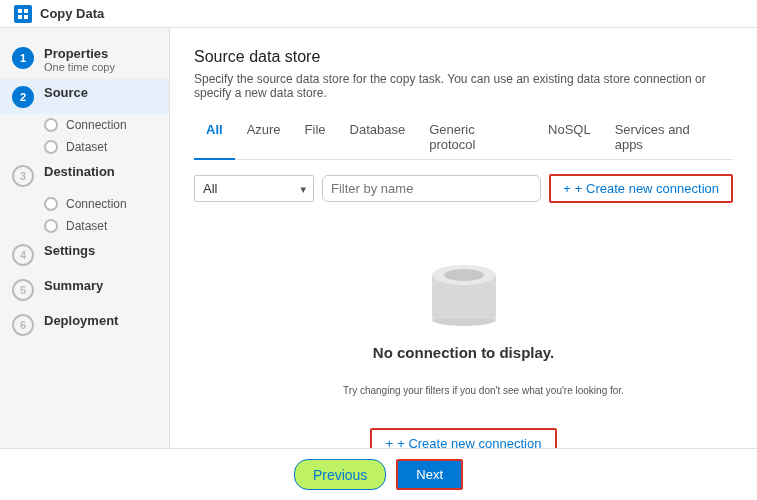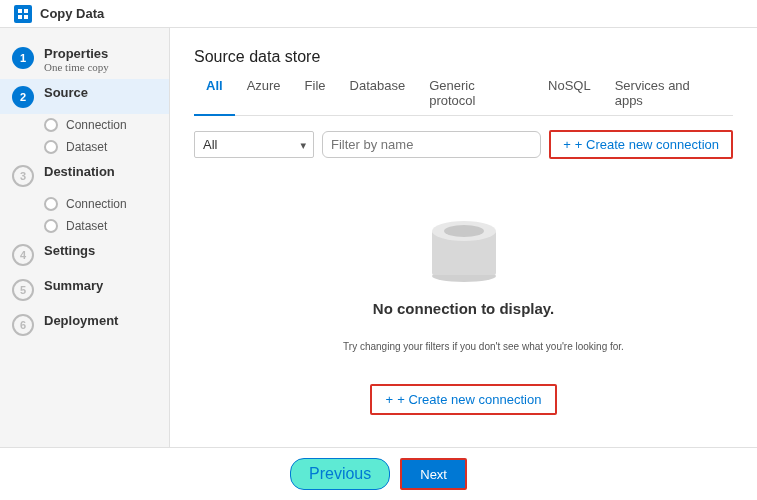--- a/index.html
+++ b/index.html
@@ -55,21 +55,21 @@
       width: 22px; height: 22px;
       border-radius: 50%;
       display: flex; align-items: center; justify-content: center;
       font-size: 11px; font-weight: 600;
       flex-shrink: 0;
       margin-top: 1px;
     }
     .step-circle.completed { background: #0078d4; color: white; }
     .step-circle.inactive { border: 2px solid #bbb; color: #bbb; background: transparent; }
     .nav-label { font-size: 13px; font-weight: 600; color: #333; }
-    .nav-sub { font-size: 11px; color: #666; font-family: Liberation Serif, serif; }
+    .nav-sub { font-size: 11px; color: #666; }
     .nav-item-content { display: flex; flex-direction: column; }
 
     
     .sub-items { padding-left: 44px; }
     .sub-item {
       display: flex; align-items: center; gap: 8px;
       padding: 4px 12px 4px 0;
     }
     .sub-dot {
       width: 14px; height: 14px;
@@ -213,23 +213,23 @@
       border-top: 1px solid #e0e0e0;
       background: #fff;
       padding: 10px 20px;
       display: flex;
       gap: 10px;
       justify-content: center;
     }
     .btn-prev {
       padding: 6px 18px;
       border: 1px solid #0078d4;
-      background: #5eead4;
+      background: #bef264;
       color: #0078d4;
-      font-size: 16px;
+      font-size: 14px;
       border-radius: 14px;
       cursor: pointer;
     }
     .btn-next {
       padding: 6px 18px;
       border: 2px solid #d93025;
       background: #0078d4;
       color: white;
       font-size: 13px;
       border-radius: 2px;
@@ -315,20 +315,21 @@
       <div class="step-circle inactive">6</div>
       <div class="nav-item-content">
         <span class="nav-label">Deployment</span>
       </div>
     </div>
 
   </div>
 
   <div class="content">
     <h1 class="page-title">Source data store</h1>
+    <p class="page-desc">Specify the source data store for the copy task. You can use an existing data store connection or specify a new data store.</p>
 
     <div class="tabs">
       <div class="tab active">All</div>
       <div class="tab">Azure</div>
       <div class="tab">File</div>
       <div class="tab">Database</div>
       <div class="tab">Generic protocol</div>
       <div class="tab">NoSQL</div>
       <div class="tab">Services and apps</div>
     </div>

